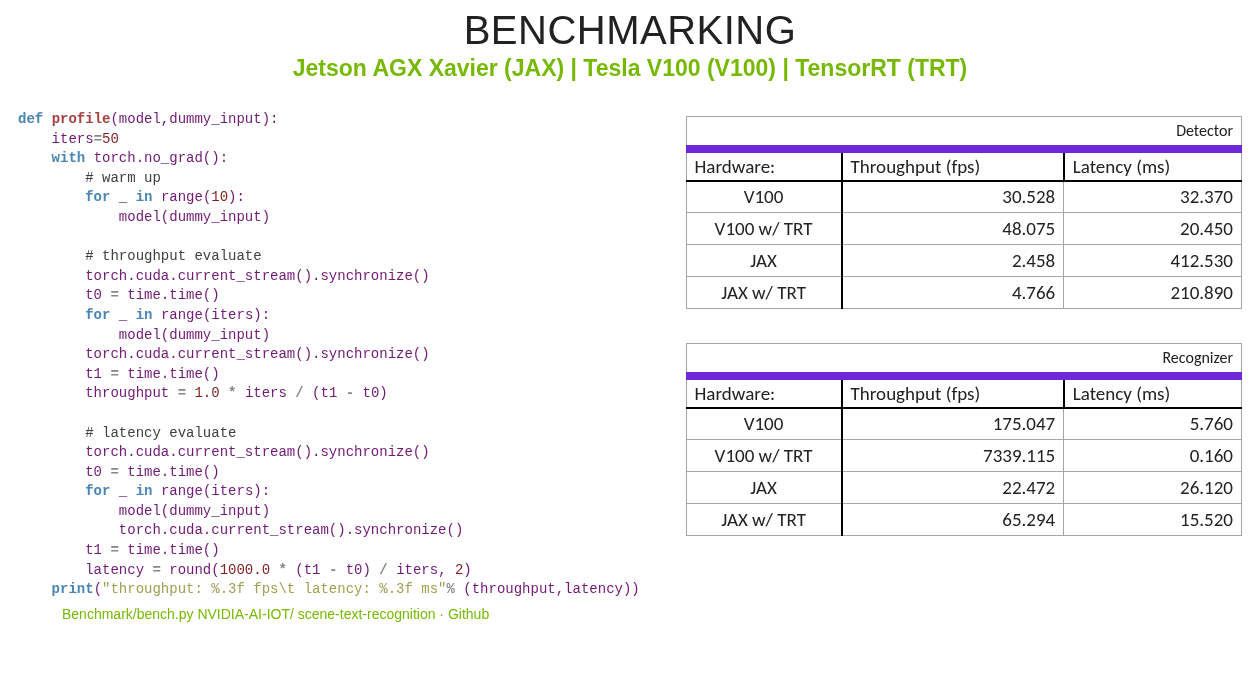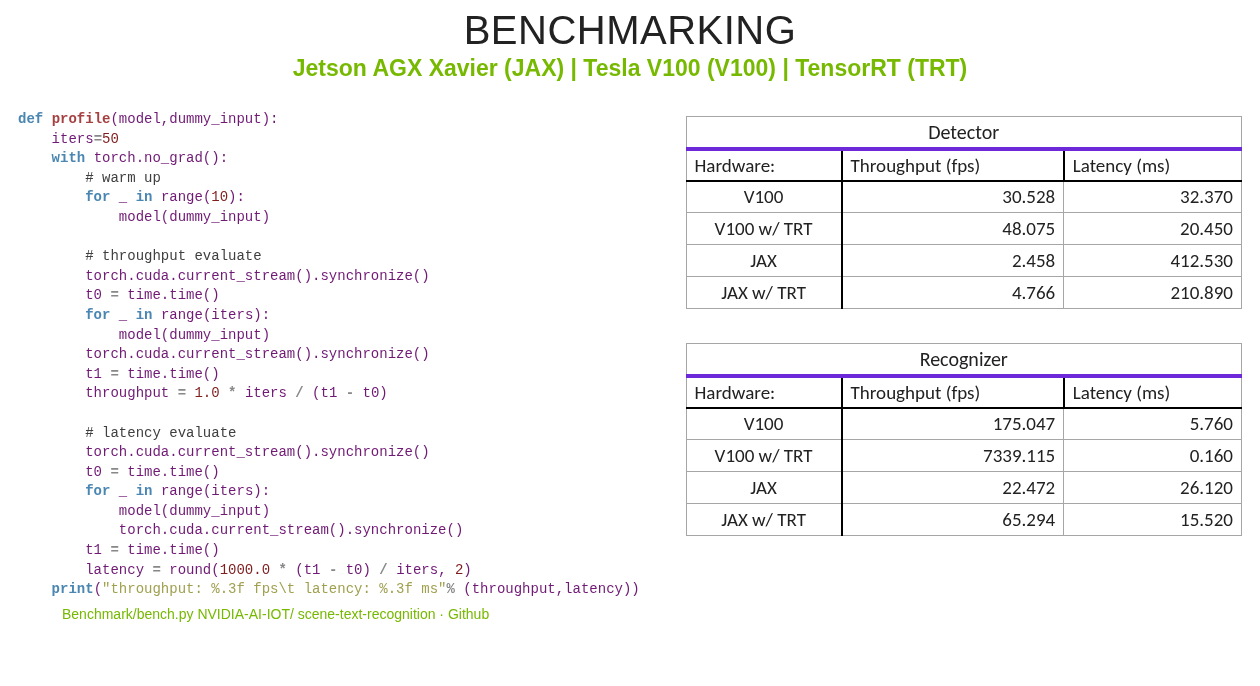--- a/index.html
+++ b/index.html
@@ -65,26 +65,26 @@
     font-size: 19px;
     color: #222;
   }
   table.bench td, table.bench th {
     border: 1px solid #a6a6a6;
     padding: 2px 8px;
     height: 32px;
     font-weight: 400;
   }
   table.bench .caption td {
-    text-align: center;
-    font-size: 20px;
+    text-align: right;
+    font-size: 16px;
   }
   table.bench thead.hdr th {
     text-align: left;
-    border-top: 4px solid #6d28d9;
+    border-top: 8px solid #6d28d9;
     border-bottom: 2px solid #000;
   }
   table.bench thead.hdr th + th {
     border-left: 2px solid #000;
   }
   table.bench td.lbl { text-align: center; }
   table.bench td.val { text-align: right; }
   table.bench tbody td:nth-child(2) { border-left: 2px solid #000; }
   table.bench .caption td { border-bottom: 2px solid #000; }
   table.bench col.c1 { width: 28%; }

